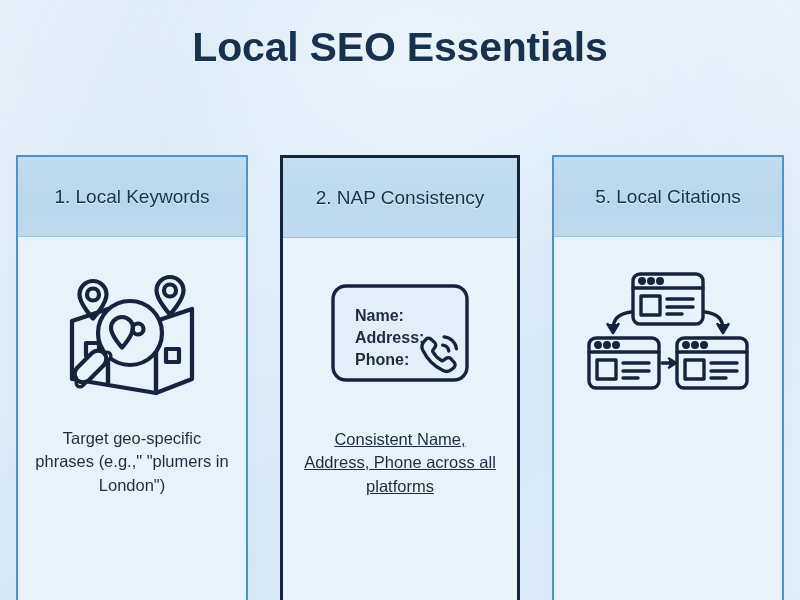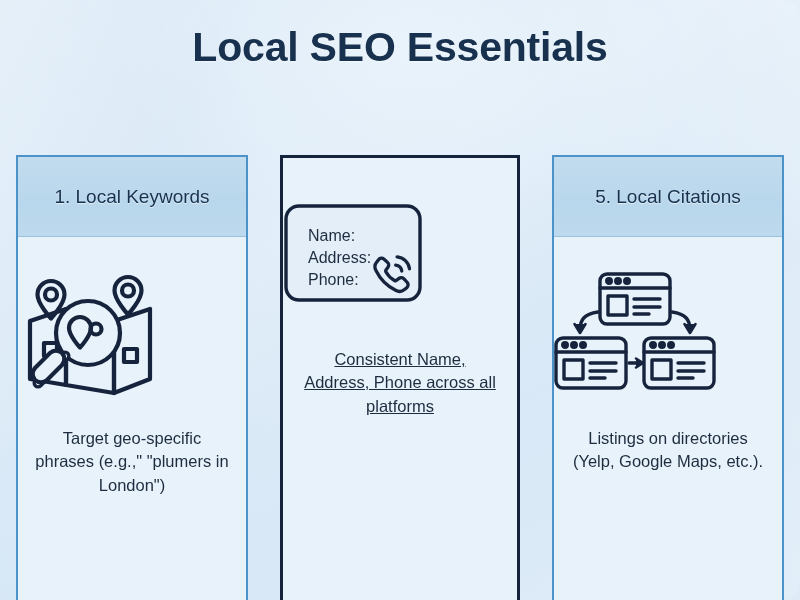--- a/index.html
+++ b/index.html
@@ -100,21 +100,22 @@
     color: #17314f;
     text-shadow: 0 1px 1px rgba(255,255,255,0.6);
     white-space: nowrap;
   }
 
   .card-icon {
     flex: none;
     height: 190px;
     display: flex;
     align-items: center;
-    justify-content: flex-start;
+    justify-content: center;
+    font-weight: bold;
   }
 
   .card-body {
     flex: none;
     padding: 0 14px;
     text-align: center;
     font-size: 16.5px;
     line-height: 1.42;
     color: #1d2d3f;
   }
@@ -161,20 +162,23 @@
           <path d="M47 89 L20 116" stroke-width="11"></path>
           <path d="M47 89 L20 116" stroke-width="4.2" stroke="#e8f2fb"></path>
           <path d="M44 86 a9 9 0 0 0 -12 0 L17 101 a9 9 0 0 0 0 12 a9 9 0 0 0 12 0 L44 98 a9 9 0 0 0 0 -12 Z" fill="#e8f2fb"></path>
         </svg>
       </div>
 
       <div class="card-body">Target geo-specific phrases (e.g.," "plumers in London")</div>
     </div>
 
     <div class="card highlight">
+      <div class="card-header">
+        <span class="card-header-text">2. NAP Consistency</span>
+      </div>
 
       <div class="card-icon">
         <svg width="140" height="100" viewBox="0 0 140 100" fill="none" stroke="#16233d" stroke-width="3.4" stroke-linecap="round" stroke-linejoin="round">
           <rect x="3" y="3" width="134" height="94" rx="13" fill="#e3eef9"></rect>
           <text x="25" y="38" font-family="Liberation Sans, sans-serif" font-size="16" fill="#1d2d3f" stroke="none">Name:</text>
           <text x="25" y="60" font-family="Liberation Sans, sans-serif" font-size="16" fill="#1d2d3f" stroke="none">Address:</text>
           <text x="25" y="82" font-family="Liberation Sans, sans-serif" font-size="16" fill="#1d2d3f" stroke="none">Phone:</text>
 
           <g transform="translate(92,52) scale(0.92)" stroke-width="3.6">
             <path d="M4 5 a4 4 0 0 1 5.6 -0.6 l4 3.6 a4 4 0 0 1 0.5 5.4 l-2.2 2.9 a1.8 1.8 0 0 0 -0.1 2
@@ -244,17 +248,16 @@
             <path d="M130.5 52 L136 61 L141.5 52" fill="#16233d" stroke-width="2.6"></path>
           </g>
 
           <g>
             <path d="M75 91 H84"></path>
             <path d="M82 86.5 L89 91 L82 95.5" fill="#16233d" stroke-width="2.6"></path>
           </g>
         </svg>
       </div>
 
-      <div class="card-body">Listings on directories (Yelp, Google Maps, etc.).</div>
     </div>
 
   </div>
 </div>
 
 </body></html>

